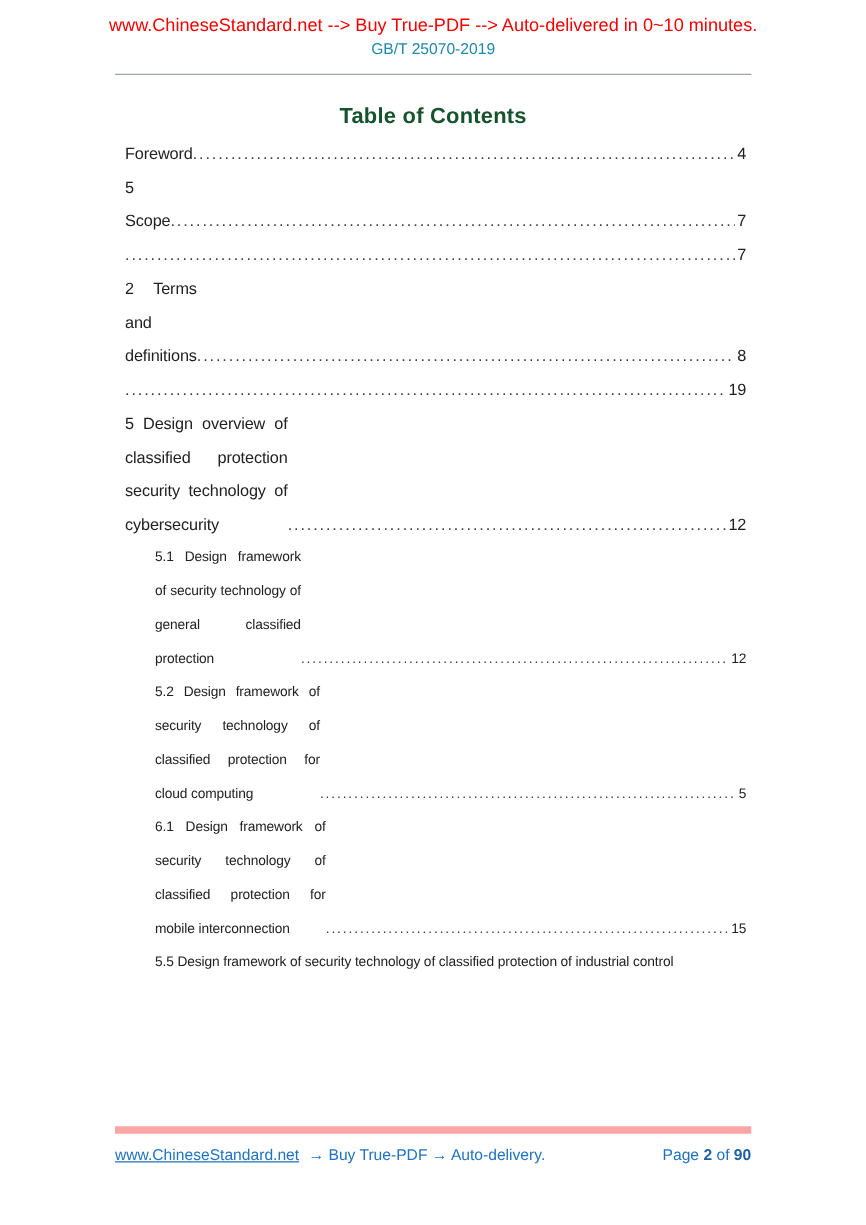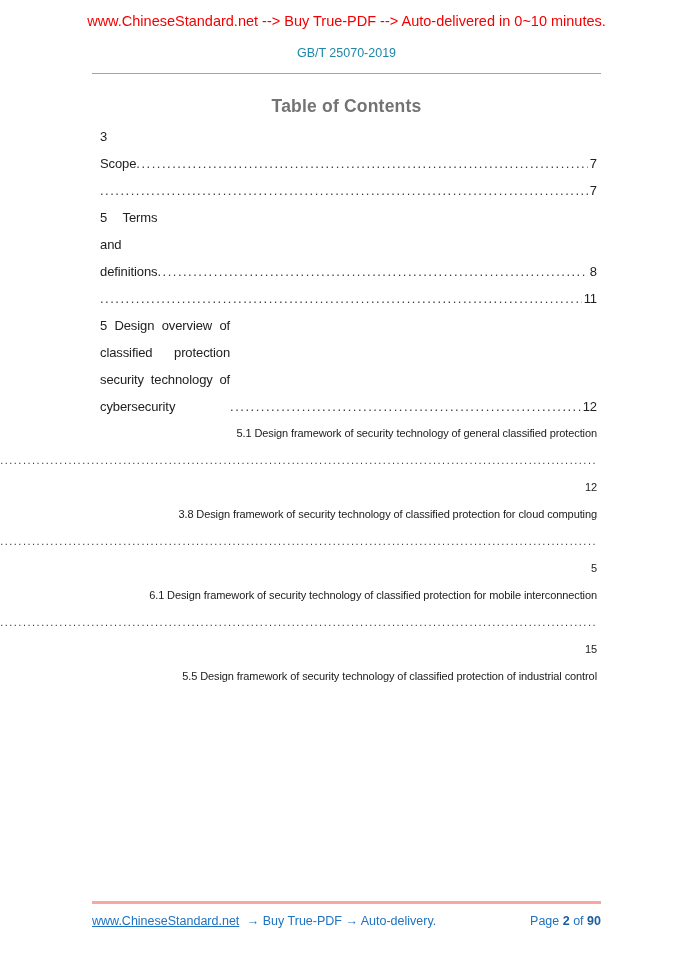--- a/index.html
+++ b/index.html
@@ -22,33 +22,33 @@
     text-align: center;
     white-space: nowrap;
     margin: 0 -45px;
   }
 
   .docnum {
     color: var(--standard-teal, #1f87a8);
     font-size: 12.5px;
     line-height: 15px;
     text-align: center;
-    margin-top: 16px;
+    margin-top: 2px;
   }
 
   .rule {
     border: 0;
     border-top: 1px solid #9ba7ae;
     margin: 12px 0 0;
   }
 
   .title {
     font-size: 17.5px;
     font-weight: bold;
-    color: #737373;
+    color: #14532d;
     text-align: center;
     margin: 22px 0 6px;
     letter-spacing: 0.2px;
   }
 
   .toc { padding: 0 4px 0 8px; color: #212121; }
 
   .toc-entry {
     display: flex;
     align-items: flex-end;
@@ -62,28 +62,28 @@
     white-space: nowrap;
     color: #3a3a3a;
   }
   .toc-entry .dots::after {
     content: "........................................................................................................................................................................................................................................";
     letter-spacing: 1.5px;
   }
   .toc-entry .pg { margin-left: 2px; }
 
   .lvl0 { font-size: 13px; letter-spacing: -0.1px; }
-  .lvl1 { font-size: 11px; letter-spacing: -0.1px; padding-left: 24px; flex-direction: column; }
+  .lvl1 { font-size: 11px; letter-spacing: -0.1px; padding-left: 24px; }
 
   .footer-wrap {
     position: absolute;
     left: 92px;
     right: 92px;
     top: 901px;
-    border-top: 3px solid #fca5a5;
+    border-top: 6px solid #fca5a5;
     padding-top: 10px;
     display: flex;
     justify-content: space-between;
     align-items: baseline;
     font-size: 12.5px;
   }
   .footer-left { color: var(--link-blue, #2073c0); }
   .footer-link {
     color: var(--link-blue, #2073c0);
     text-decoration: underline;
@@ -103,58 +103,63 @@
 
   <div class="banner">www.ChineseStandard.net --&gt; Buy True-PDF --&gt; Auto-delivered in 0~10 minutes.</div>
 
   <div class="docnum">GB/T 25070-2019</div>
 
   <hr class="rule">
 
   <h1 class="title">Table of Contents</h1>
 
   <div class="toc">
+  <div class="toc-entry lvl0">
+    <span class="t">Foreword</span>
+    <span class="dots"></span>
+    <span class="pg">4</span>
+  </div>
 
 
   <div class="toc-entry lvl0">
-    <span class="t">3 Scope</span>
+    <span class="t">5 Scope</span>
     <span class="dots"></span>
     <span class="pg">7</span>
   </div>
 
   <div class="toc-entry lvl0">
     <span class="dots"></span>
     <span class="pg">7</span>
   </div>
 
   <div class="toc-entry lvl0">
-    <span class="t">5 Terms and definitions</span>
+    <span class="t">2 Terms and definitions</span>
     <span class="dots"></span>
     <span class="pg">8</span>
   </div>
 
   <div class="toc-entry lvl0">
     <span class="dots"></span>
-    <span class="pg">11</span>
+    <span class="pg">19</span>
   </div>
 
   <div class="toc-entry lvl0">
     <span class="t">5 Design overview of classified protection security technology of cybersecurity</span>
     <span class="dots"></span>
     <span class="pg">12</span>
   </div>
 
   <div class="toc-entry lvl1">
     <span class="t">5.1 Design framework of security technology of general classified protection</span>
     <span class="dots"></span>
     <span class="pg">12</span>
   </div>
 
   <div class="toc-entry lvl1">
-    <span class="t">3.8 Design framework of security technology of classified protection for cloud computing</span>
+    <span class="t">5.2 Design framework of security technology of classified protection for cloud computing</span>
     <span class="dots"></span>
     <span class="pg">5</span>
   </div>
 
   <div class="toc-entry lvl1">
     <span class="t">6.1 Design framework of security technology of classified protection for mobile interconnection</span>
     <span class="dots"></span>
     <span class="pg">15</span>
   </div>
 

